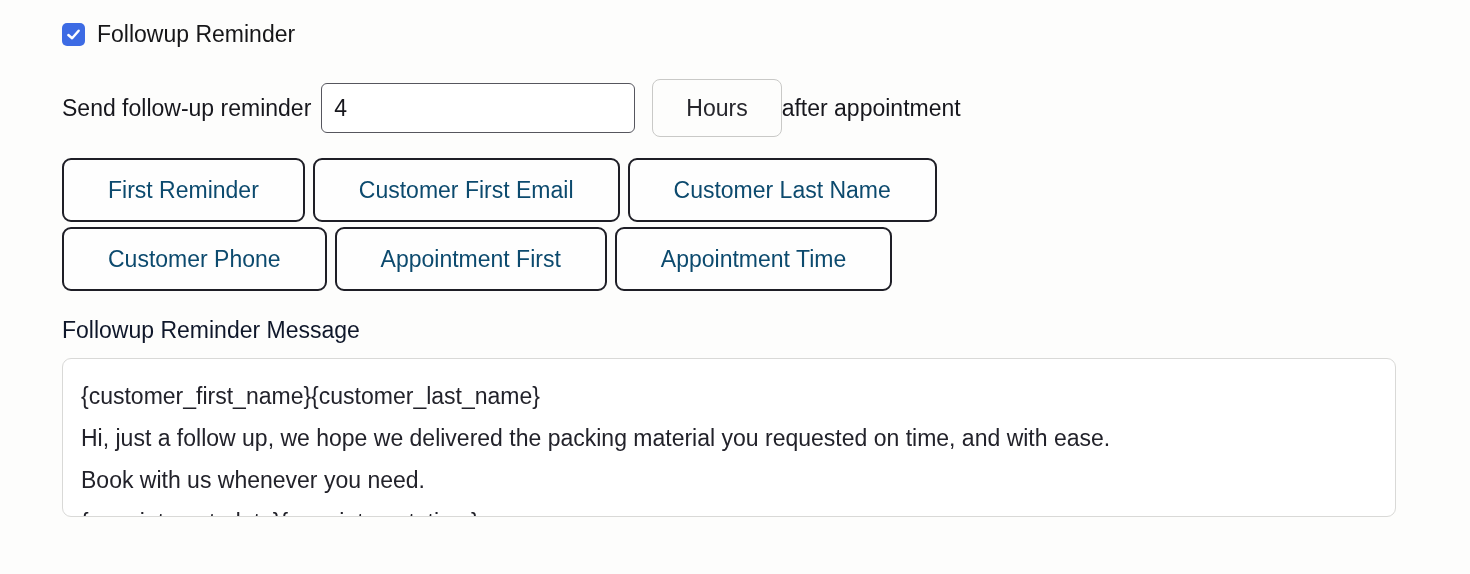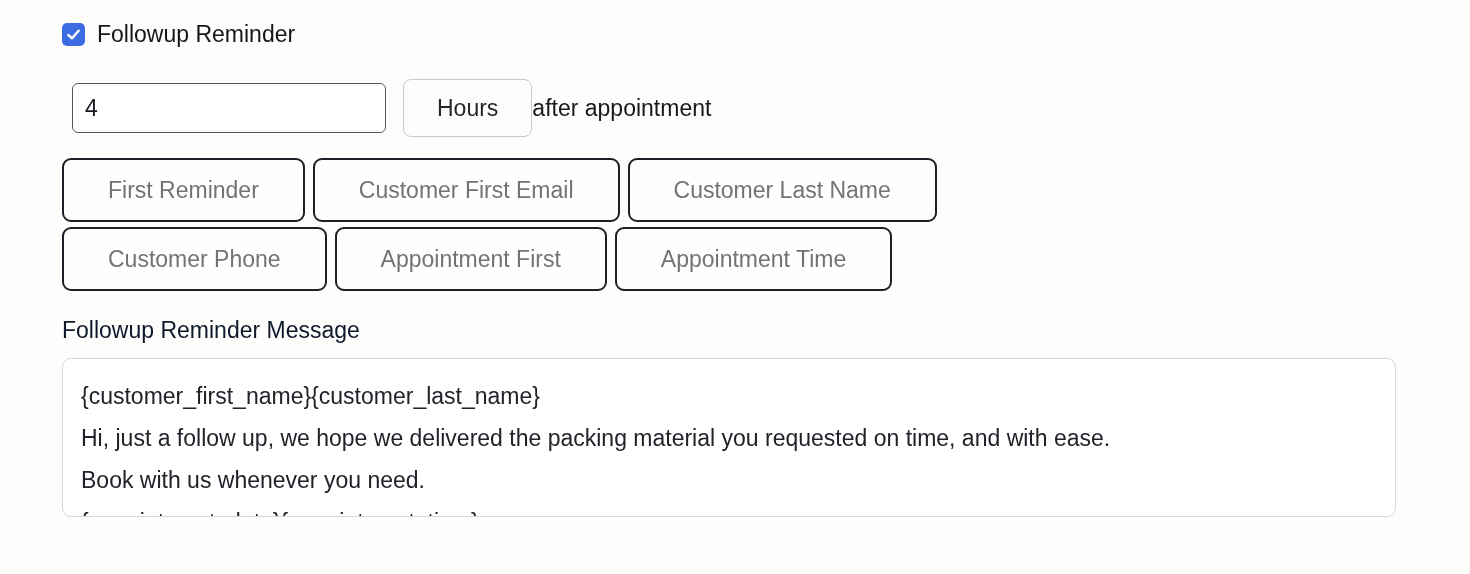--- a/index.html
+++ b/index.html
@@ -58,21 +58,21 @@
   .token-rows { margin-top: 21px; }
   .token-row { display: flex; gap: 8px; margin-bottom: 5px; }
   .token-button {
     height: 64px;
     padding: 0 44px;
     border: 2px solid #1e1e26;
     border-radius: 9px;
     background: #fefefe;
     font-family: "Liberation Sans", sans-serif;
     font-size: 23px;
-    color: #737373;
+    color: #0c4a6e;
     cursor: pointer;
     white-space: nowrap;
   }
 
   
   .message-label { margin-top: 26px; font-size: 23px; color: #0f172a; }
   .message-textarea {
     display: block;
     margin-top: 14px;
     width: 1334px; height: 159px;
@@ -99,20 +99,21 @@
       <span>
         <svg viewBox="0 0 16 16" width="15" height="15" style="display:block">
           <polyline points="2.5,8.5 6.5,12 13.5,4" fill="none" stroke="#ffffff" stroke-width="2.6" stroke-linecap="round" stroke-linejoin="round"></polyline>
         </svg>
       </span>
     </div>
     <span class="checkbox-label">Followup Reminder</span>
   </div>
 
   <div class="send-row">
+    <span class="send-label">Send follow-up reminder</span>
     <input class="hours-input" type="text" value="4" style="">
     <button class="unit-button">Hours</button>
     <span class="suffix-text">after appointment</span>
   </div>
 
   <div class="token-rows">
     <div class="token-row">
       <button class="token-button">First Reminder</button>
       <button class="token-button">Customer First Email</button>
       <button class="token-button">Customer Last Name</button>

